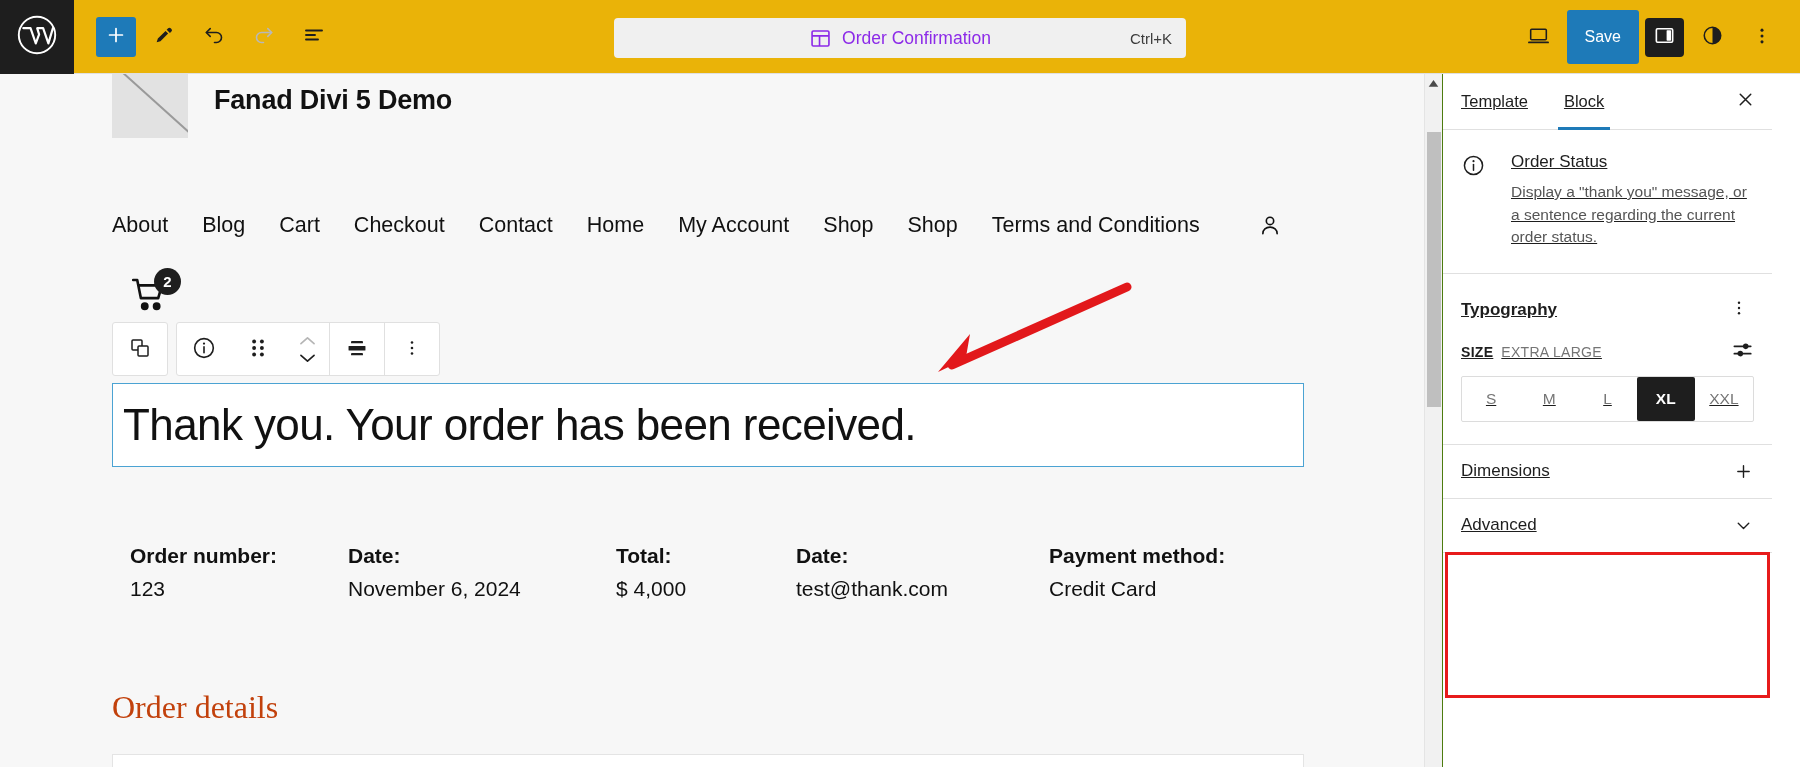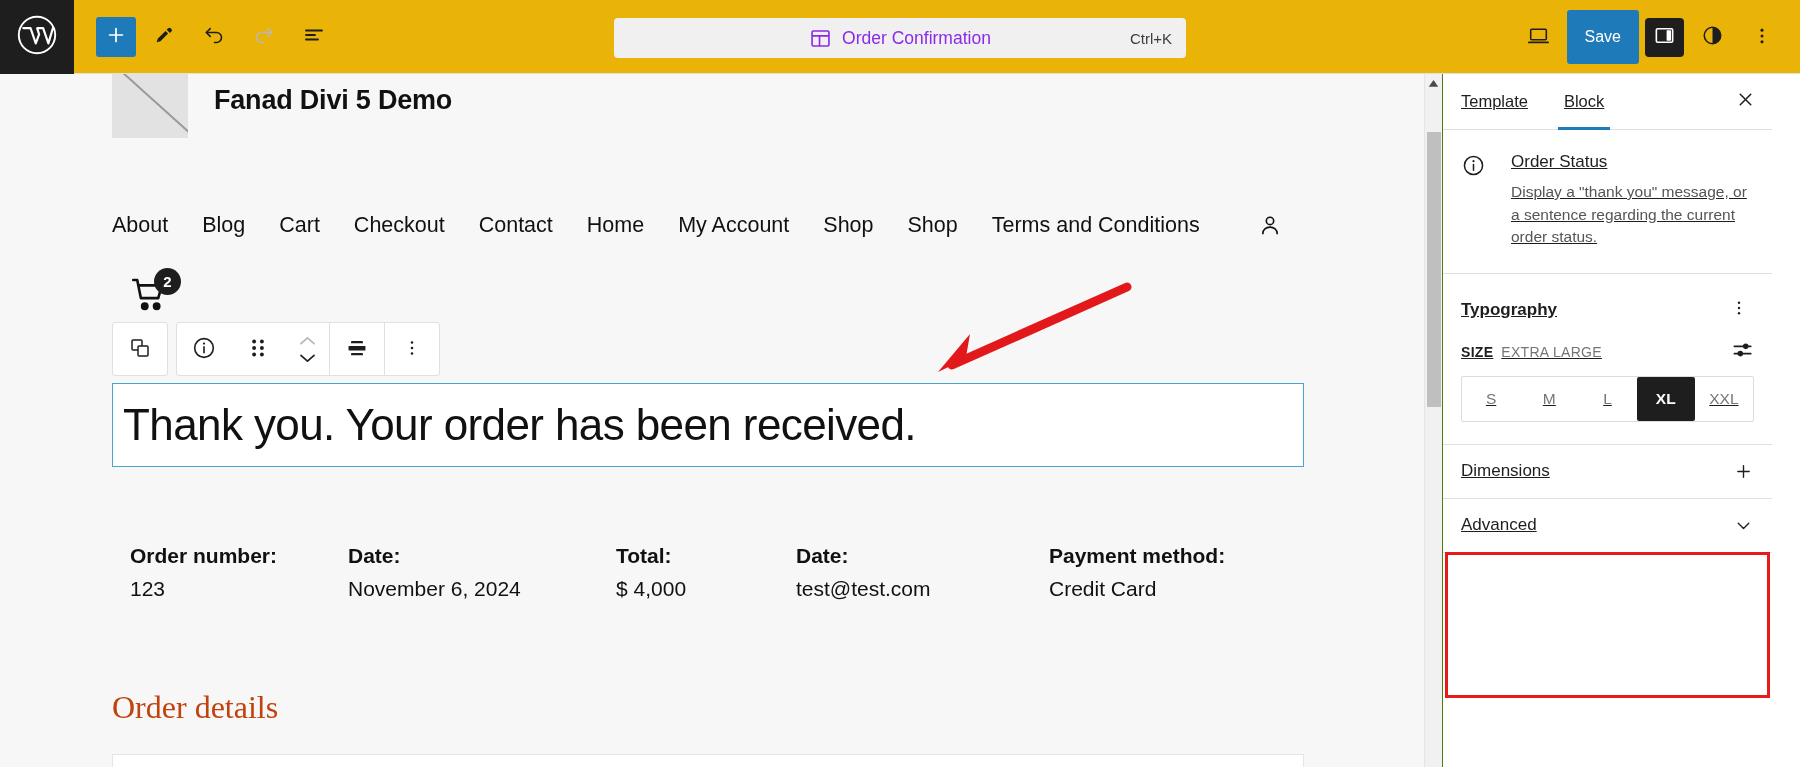--- a/index.html
+++ b/index.html
@@ -563,21 +563,21 @@
         <div class="col" style="width:268px;">
           <span class="lbl">Date:</span>
           <span class="val">November 6, 2024</span>
         </div>
         <div class="col" style="width:180px;">
           <span class="lbl">Total:</span>
           <span class="val">$ 4,000</span>
         </div>
         <div class="col" style="width:253px;">
           <span class="lbl">Date:</span>
-          <span class="val">test@test.com</span>
+          <span class="val">test@thank.com</span>
         </div>
         <div class="col">
           <span class="lbl">Payment method:</span>
           <span class="val">Credit Card</span>
         </div>
       </div>
 
       <div class="order-details-h">Order details</div>
 
       <div class="order-table">

